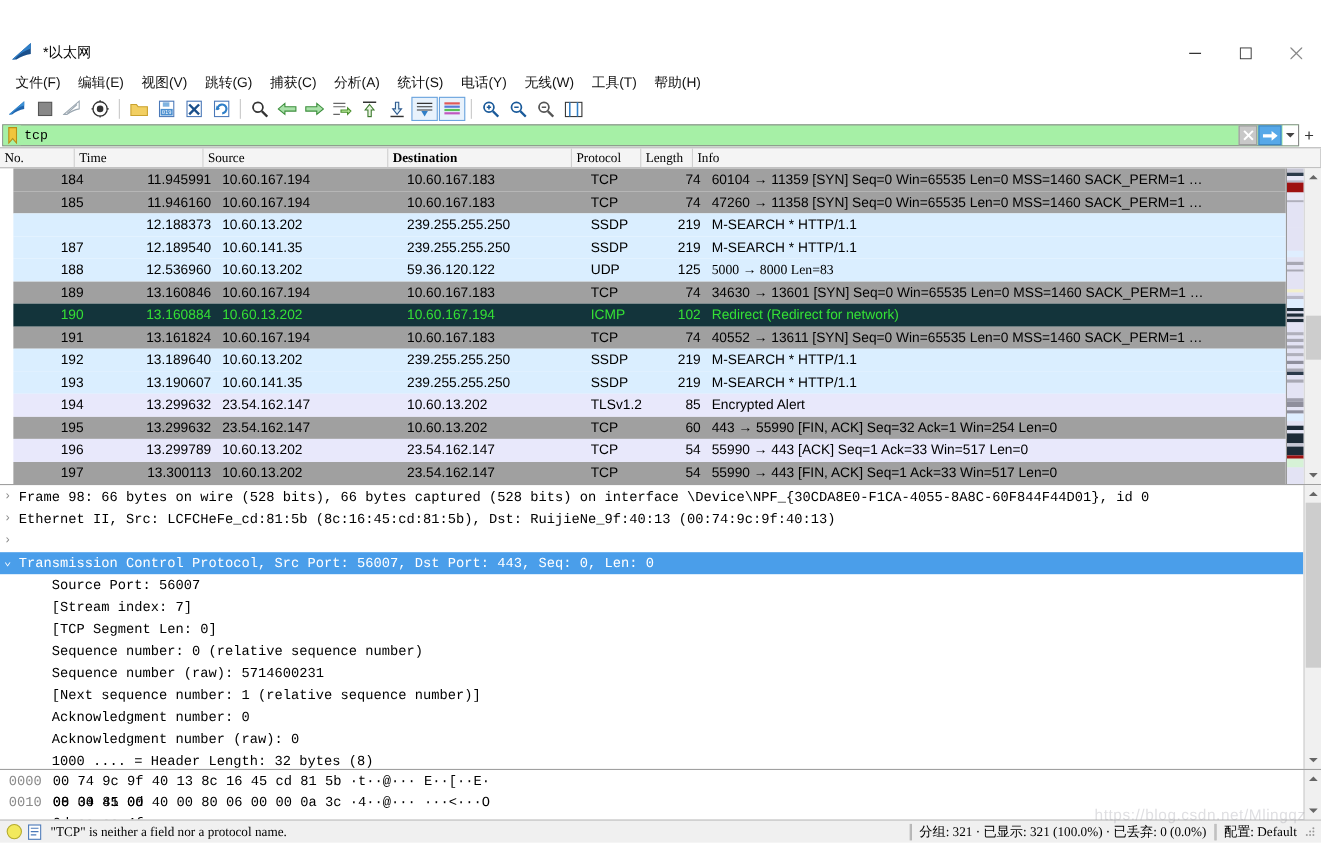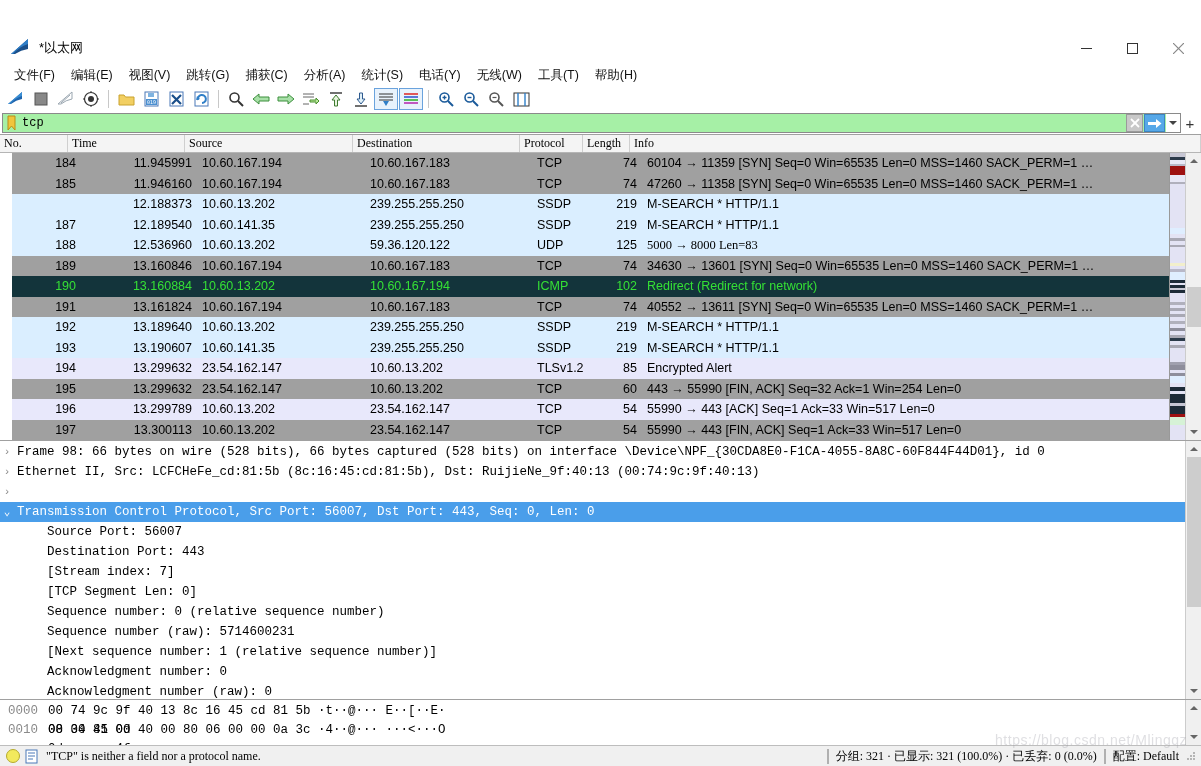--- a/index.html
+++ b/index.html
@@ -329,21 +329,21 @@
       </div>
     </div>
     <div class="filter-plus">+</div>
   </div>
 
   <div class="packet-pane">
     <div class="plist-header" id="plist-header">
         <div class="ph" style="width: 68px; flex: 0 0 68px;">No.</div>
         <div class="ph" style="width: 117px; flex: 0 0 117px;">Time</div>
         <div class="ph" style="width: 168px; flex: 0 0 168px;">Source</div>
-        <div class="ph" style="width: 167px; flex: 0 0 167px;">Destination</div>
+        <div class="ph" style="width: 167px; flex: 0 0 167px; font-weight: bold;">Destination</div>
         <div class="ph" style="width: 63px; flex: 0 0 63px;">Protocol</div>
         <div class="ph" style="width: 47px; flex: 0 0 47px;">Length</div>
         <div class="ph" style="width: 540px; flex: 1 1 auto;">Info</div>
       </div>
     <div class="plist-body">
       <div class="plist-rows" id="plist-rows">
           <div class="prow" style="background: rgb(160, 160, 160); color: rgb(0, 0, 0);">
             <div class="pc num" style="flex: 0 0 68px;">184</div>
             <div class="pc time" style="flex: 0 0 117px;">11.945991</div>
             <div class="pc src" style="flex: 0 0 168px;">10.60.167.194</div>
@@ -560,24 +560,20 @@
         <div class="drow sel">
           <span class="dchev">⌄</span>
           <span class="dtext" style="padding-left: 3px;">Transmission Control Protocol, Src Port: 56007, Dst Port: 443, Seq: 0, Len: 0</span>
         </div>
         <div class="drow">
           <span class="dchev"></span>
           <span class="dtext" style="padding-left: 33px;">Source Port: 56007</span>
         </div>
         <div class="drow">
           <span class="dchev"></span>
-          <span class="dtext" style="padding-left: 33px;">Destination Port: 443</span>
-        </div>
-        <div class="drow">
-          <span class="dchev"></span>
           <span class="dtext" style="padding-left: 33px;">[Stream index: 7]</span>
         </div>
         <div class="drow">
           <span class="dchev"></span>
           <span class="dtext" style="padding-left: 33px;">[TCP Segment Len: 0]</span>
         </div>
         <div class="drow">
           <span class="dchev"></span>
           <span class="dtext" style="padding-left: 33px;">Sequence number: 0    (relative sequence number)</span>
         </div>

